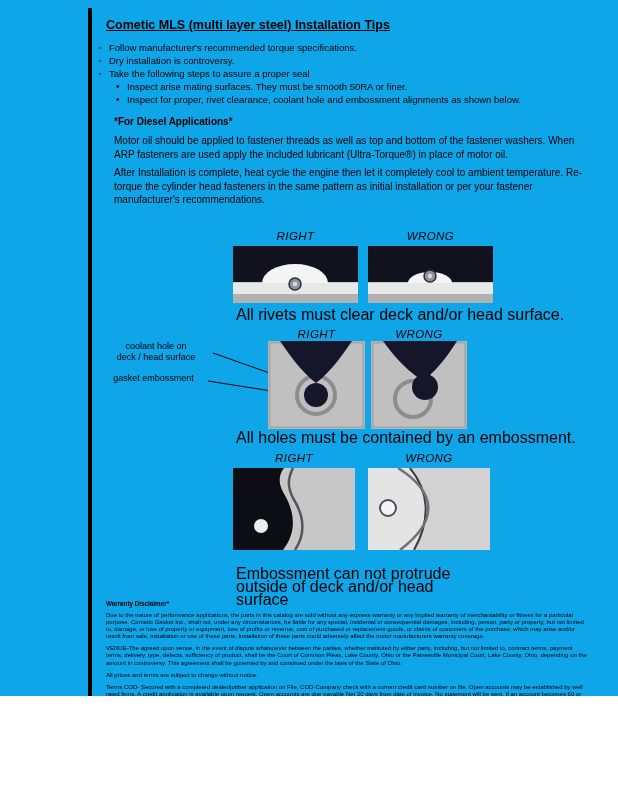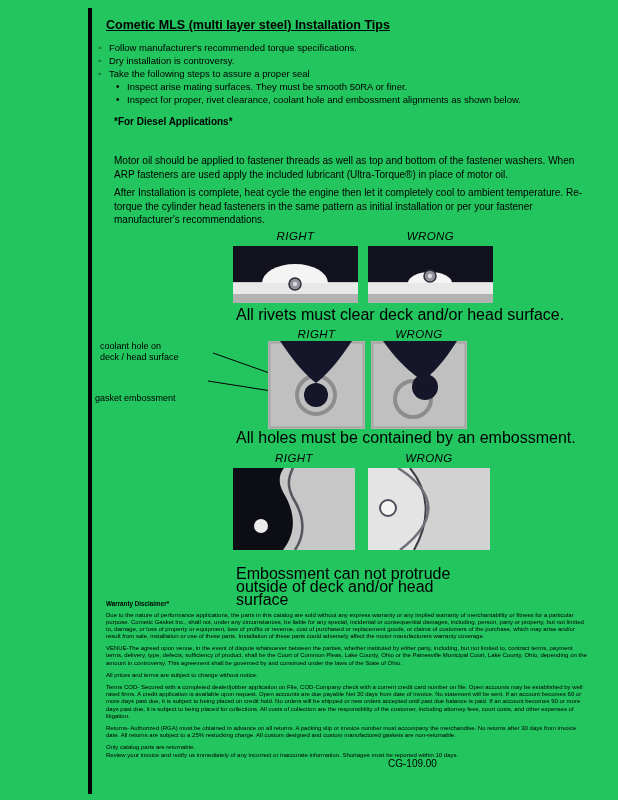--- a/index.html
+++ b/index.html
@@ -1,37 +1,37 @@
 <!DOCTYPE html>
 <html><head>
 <meta charset="utf-8">
 <style>
   * { margin:0; padding:0; box-sizing:border-box; }
   html,body { background:#ffffff; }
   body { font-family:"Liberation Sans", sans-serif; color:#000; }
-  .page { position:relative; width:618px; height:800px; background:#22c55e; overflow:hidden; }
+  .page { position:relative; width:618px; height:696px; background:#0ea5e9; overflow:hidden; }
   .left-rule { position:absolute; left:88px; top:8px; width:4px; height:786px; background:#000; }
 
   .title { position:absolute; left:106px; top:18px; font-size:12.5px; font-weight:bold; text-decoration:underline; white-space:nowrap; }
 
   .bullet-list { position:absolute; left:98px; top:41px; width:495px; font-size:9.5px; }
   .bullet { display:flex; line-height:13px; }
   .bullet .bm { flex:0 0 11px; width:11px; font-size:10px; }
   .bullet.sub { margin-left:18px; }
 
   .diesel-heading { position:absolute; left:114px; top:116px; font-size:10px; font-weight:bold; }
-  .para { position:absolute; left:114px; width:480px; font-size:10px; line-height:13.5px;margin-top:20px; }
+  .para { position:absolute; left:114px; width:480px; font-size:10px; line-height:13.5px; }
   .p1 { top:134px; }
   .p2 { top:166px; }
   .note { position:absolute; left:114px; top:208px; font-size:10px; }
 
   .dg-label { position:absolute; text-align:center; font-size:11.5px; letter-spacing:0.4px;font-style:italic; }
   .dg { position:absolute; }
   .dg-caption { position:absolute; font-size:16px; line-height:13px; }
-  .callout { position:absolute; font-size:9px; line-height:11px; text-align:left; }
+  .callout { position:absolute; font-size:9px; line-height:11px; text-align:center; }
   .callout-lines { position:absolute; }
 
   .disclaimer { position:absolute; left:106px; top:600px; width:482px; font-size:6px; line-height:1.2; }
   .disclaimer .disc-heading { font-weight:bold; font-size:6.3px; margin-bottom:4px; }
   .disclaimer p { margin:0 0 5px; }
   .disclaimer p.tight { margin-bottom:0; }
 
   .footer-code { position:absolute; left:388px; top:758px; font-size:10px; }
 </style>
 </head>
@@ -95,21 +95,21 @@
 
   <div class="dg-caption" style="left:236px; top:308px;">All rivets must clear deck and/or head surface.</div>
 
   <div class="dg-label" style="left:268px; top:328px; width:97px;">RIGHT</div>
   <div class="dg-label" style="left:371px; top:328px; width:96px;">WRONG</div>
 
   <div class="callout" style="left:100px; top:341px; width:112px;">
     <div>coolant hole on</div>
     <div>deck / head surface</div>
   </div>
-  <div class="callout" style="left:95px; top:373px; width:117px;margin-top:20px;">gasket embossment</div>
+  <div class="callout" style="left:95px; top:373px; width:117px;">gasket embossment</div>
 
   <svg class="callout-lines" style="left:205px; top:345px;" width="115" height="55" viewBox="0 0 115 55">
     <line x1="8" y1="8" x2="104" y2="42" stroke="#000" stroke-width="1"></line>
     <line x1="3" y1="36" x2="92" y2="50" stroke="#000" stroke-width="1"></line>
   </svg>
 
   <svg class="dg" style="left:268px; top:341px;" width="97" height="88" viewBox="0 0 97 88">
     <rect width="97" height="88" fill="#c0c0c0"></rect>
     <rect x="1.5" y="1.5" width="94" height="85" fill="none" stroke="#a5a5a5" stroke-width="2"></rect>
     <circle cx="48" cy="54" r="19" fill="none" stroke="#8d8d8d" stroke-width="4"></circle>

